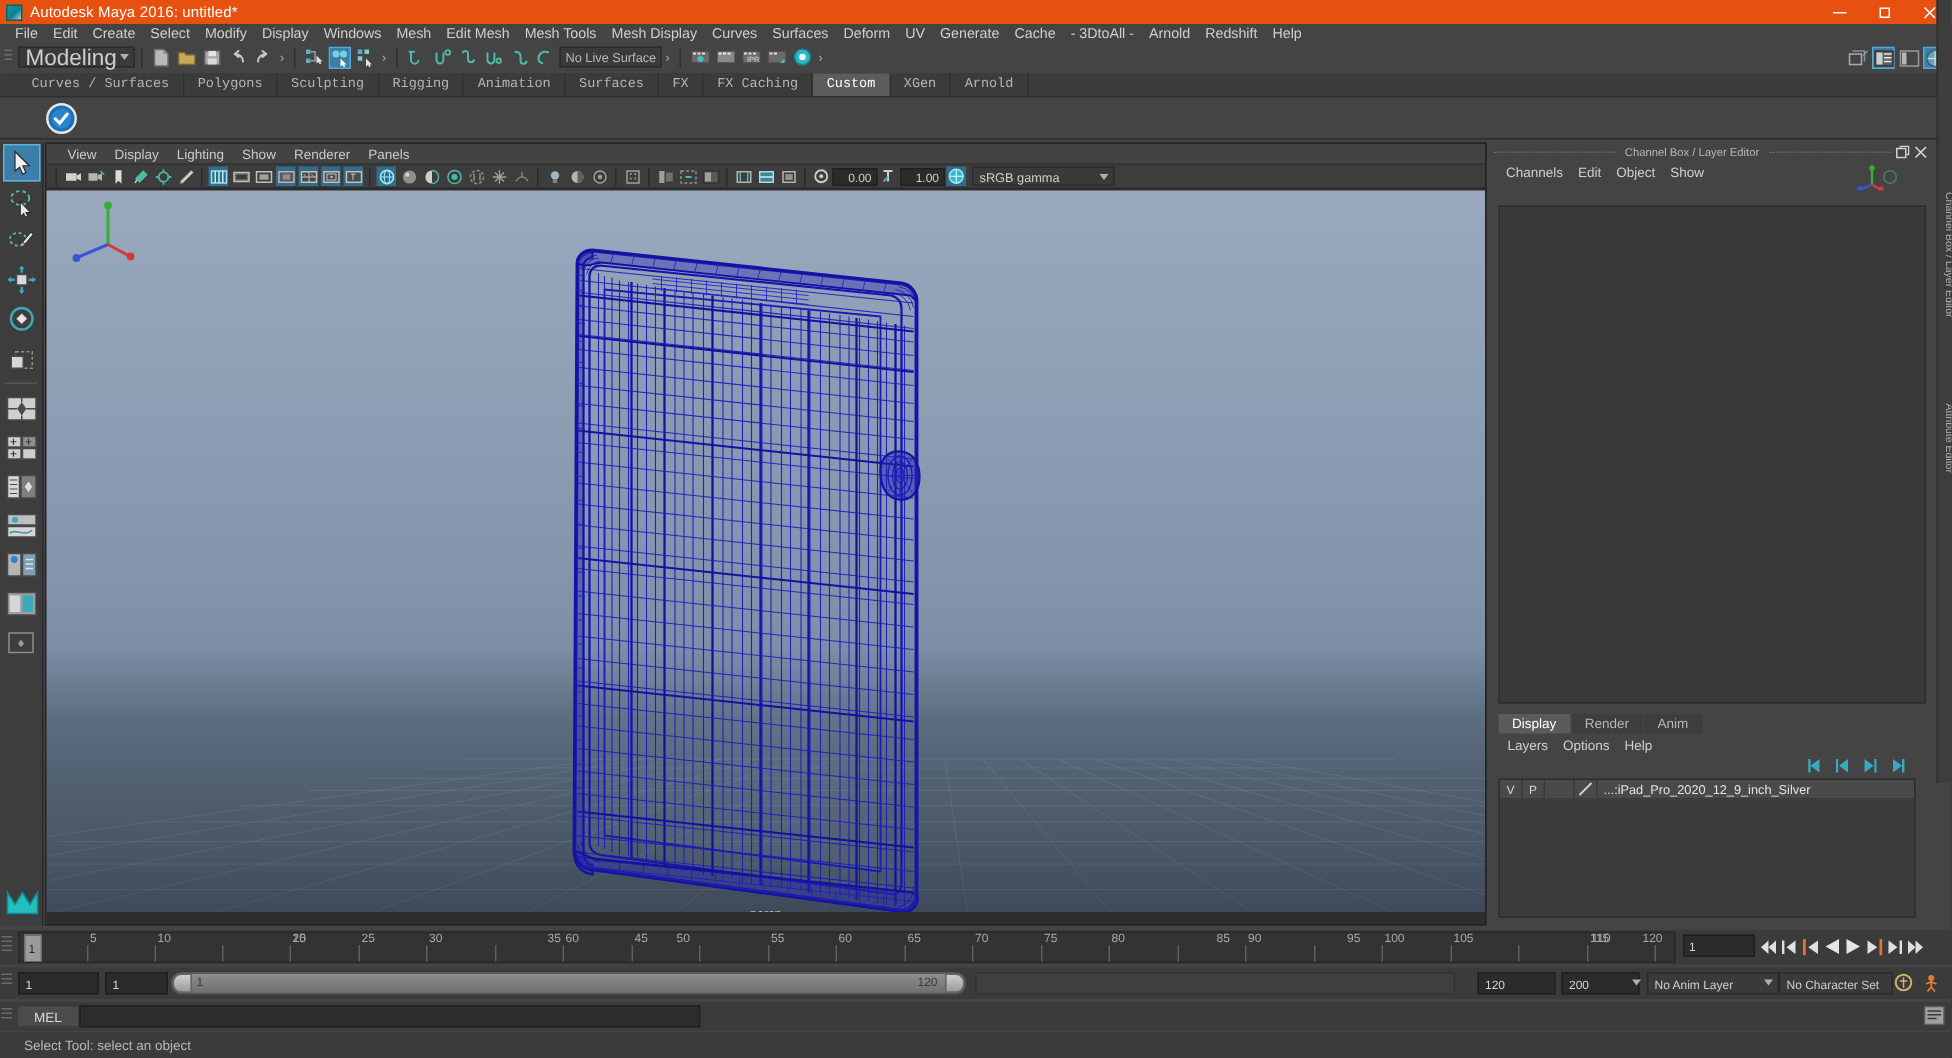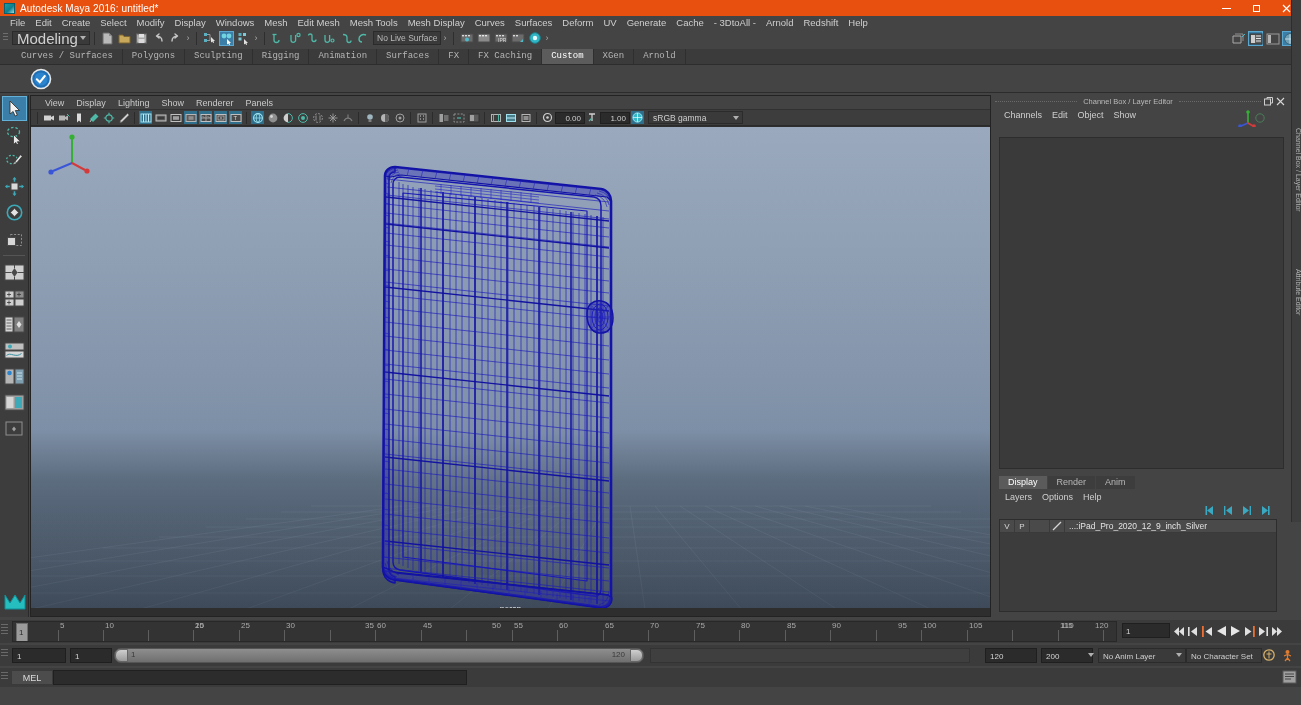--- a/index.html
+++ b/index.html
@@ -1327,35 +1327,35 @@
       <div class="ts-num" style="left:228px;">25</div>
       <div class="ts-tick" style="left:271px;"></div>
       <div class="ts-num" style="left:273px;">30</div>
       <div class="ts-tick" style="left:317px;"></div>
       <div class="ts-num" style="left:332px;margin-left:20px;">35</div>
       <div class="ts-tick" style="left:362px;"></div>
       <div class="ts-num" style="left:364px;">60</div>
       <div class="ts-tick" style="left:408px;"></div>
       <div class="ts-num" style="left:410px;">45</div>
       <div class="ts-tick" style="left:453px;"></div>
-      <div class="ts-num" style="left:479px;">50</div>
+      <div class="ts-num" style="left:438px;">50</div>
       <div class="ts-tick" style="left:499px;"></div>
       <div class="ts-num" style="left:501px;">55</div>
       <div class="ts-tick" style="left:544px;"></div>
       <div class="ts-num" style="left:546px;">60</div>
       <div class="ts-tick" style="left:590px;"></div>
       <div class="ts-num" style="left:592px;">65</div>
       <div class="ts-tick" style="left:635px;"></div>
       <div class="ts-num" style="left:637px;">70</div>
       <div class="ts-tick" style="left:681px;"></div>
       <div class="ts-num" style="left:683px;">75</div>
       <div class="ts-tick" style="left:726px;"></div>
       <div class="ts-num" style="left:728px;">80</div>
       <div class="ts-tick" style="left:772px;"></div>
-      <div class="ts-num" style="left:774px;">85</div>
+      <div class="ts-num" style="left:798px;">85</div>
       <div class="ts-tick" style="left:817px;"></div>
       <div class="ts-num" style="left:819px;">90</div>
       <div class="ts-tick" style="left:863px;"></div>
       <div class="ts-num" style="left:865px;margin-left:20px;">95</div>
       <div class="ts-tick" style="left:908px;"></div>
       <div class="ts-num" style="left:910px;">100</div>
       <div class="ts-tick" style="left:954px;"></div>
       <div class="ts-num" style="left:956px;">105</div>
       <div class="ts-tick" style="left:999px;"></div>
       <div class="ts-num" style="left:1048px;">110</div>
@@ -1463,14 +1463,18 @@
     <div class="cl-input" style="width:414px;" placeholder=""></div>
     <div class="cl-out"></div>
     <div class="cl-icon">
       <svg width="15" height="14" viewBox="0 0 15 14">
           <rect x="1" y="1" width="13" height="12" fill="#9f9f9f" stroke="#5a5a5a"></rect>
           <path d="M3 4h9M3 6.5h9M3 9h6" stroke="#3a3a3a" stroke-width=".9"></path>
         </svg>
     </div>
   </div>
 
+  <div class="statusbar">
+    <div class="sb-text">Select Tool: select an object</div>
+    <div class="sb-right"></div>
+  </div>
 
 </div>
 
 </body></html>

